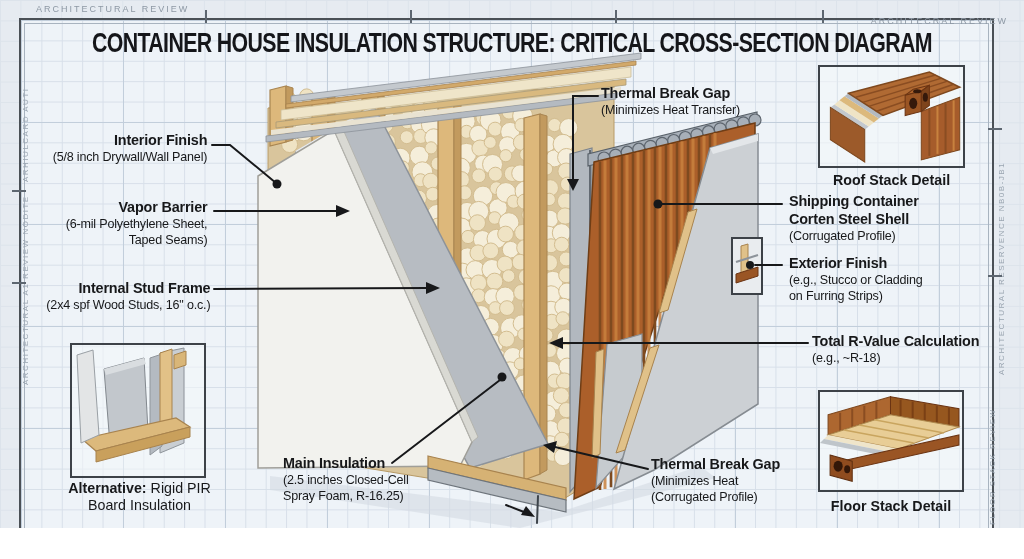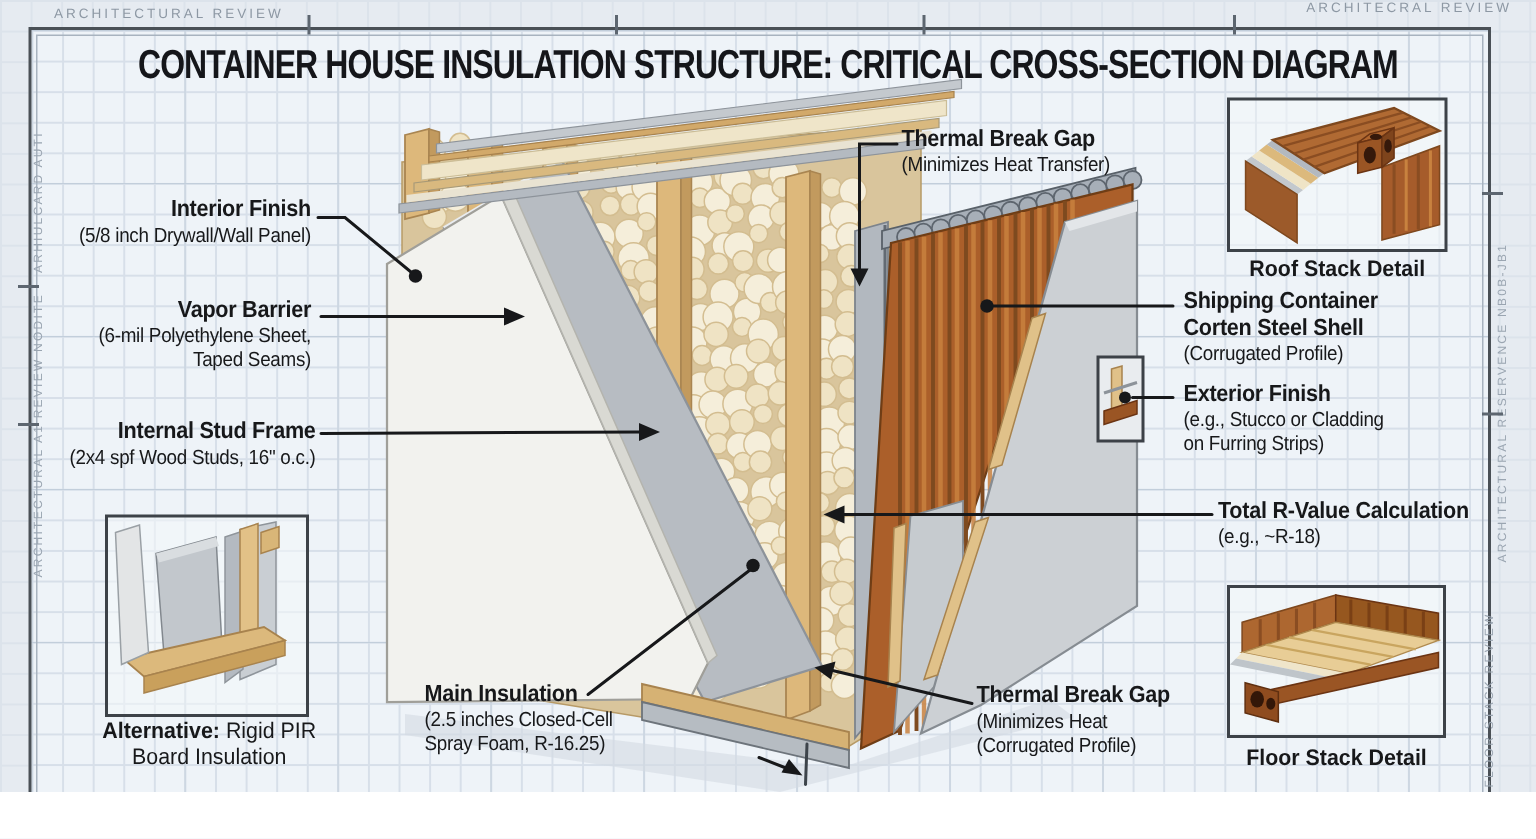--- a/index.html
+++ b/index.html
@@ -33,21 +33,21 @@
   .tick{position:absolute;z-index:2;background:#5d6670}
 </style>
 </head>
 <body>
 
 <div class="page">
 
   <div class="sheet"></div>
 
   <div class="mtext" style="left:36px;top:4px">ARCHITECTURAL REVIEW</div>
-  <div class="mtext" style="right:16px;top:0">ARCHITECRAL REVIEW</div>
+  <div class="mtext" style="right:16px;top:16px">ARCHITECRAL REVIEW</div>
   <div class="vtext" style="left:21px;top:52px;height:130px">ARHIULCARD AUTI</div>
   <div class="vtext" style="left:21px;top:200px;height:185px">ARCHITECTURAL A1 REVIEW NODITE</div>
   <div class="vtext" style="left:997px;top:190px;height:185px">ARCHITECTURAL RESERVENCE NB0B-JB1</div>
   <div class="vtext" style="left:988px;top:420px;height:105px">FLOOR STACK REVIEW</div>
 
   <div class="tick" style="left:205px;top:10px;width:1.5px;height:13px"></div>
   <div class="tick" style="left:410px;top:10px;width:1.5px;height:13px"></div>
   <div class="tick" style="left:615px;top:10px;width:1.5px;height:13px"></div>
   <div class="tick" style="left:822px;top:10px;width:1.5px;height:13px"></div>
   <div class="tick" style="left:97px;top:538px;width:1.5px;height:14px"></div>

